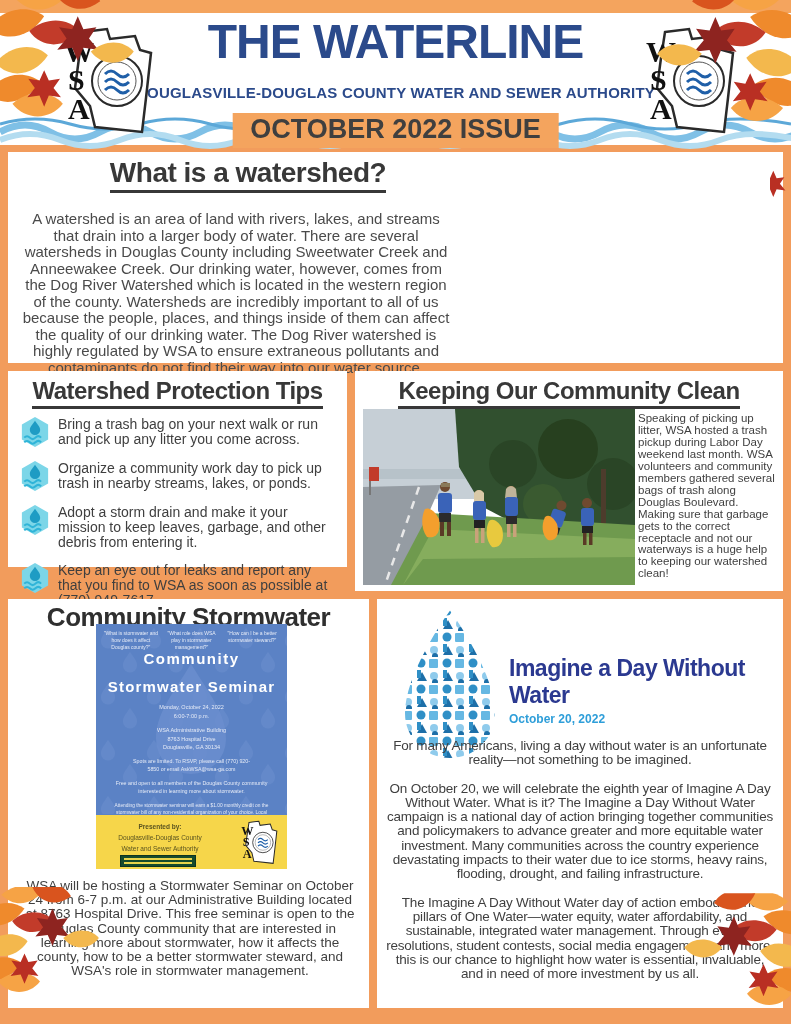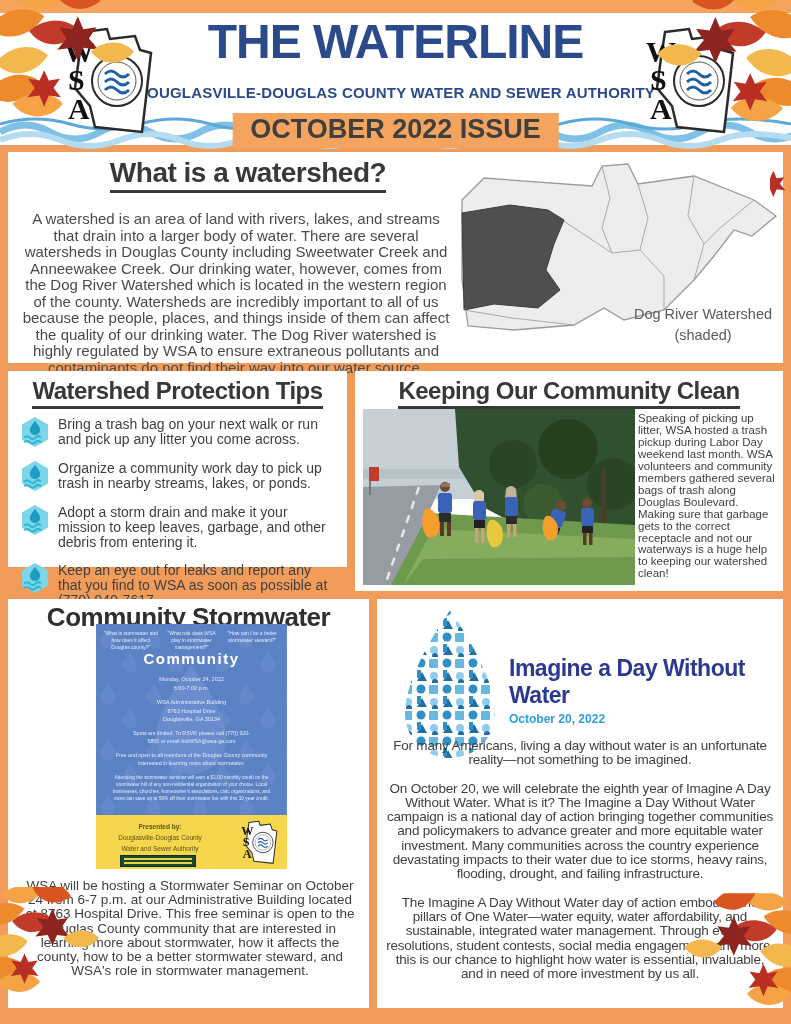--- a/index.html
+++ b/index.html
@@ -176,36 +176,20 @@
   <svg class="leaves" style="left:648px;top:886px;transform:scaleX(-1)" width="165" height="138" viewBox="0 0 200 150">
       <use href="#leaf-cluster"></use>
     </svg>
   <svg class="leaves" style="left:770px;top:150px" width="22" height="60" viewBox="90 20 40 50">
       <path d="M96,28 l6,14 14,-2 -8,12 10,12 -16,-2 -6,14 -6,-14 -16,2 10,-12 -8,-12 14,2 Z" fill="#B92F23"></path>
     </svg>
 
   <div class="box" id="boxA">
     <div class="wsd-heading"><span class="h-underline">What is a watershed?</span></div>
     <div class="wsd-body">A watershed is an area of land with rivers, lakes, and streams that drain into a larger body of water. There are several watersheds in Douglas County including Sweetwater Creek and Anneewakee Creek. Our drinking water, however, comes from the Dog River Watershed which is located in the western region of the county. Watersheds are incredibly important to all of us because the people, places, and things inside of them can affect the quality of our drinking water. The Dog River watershed is highly regulated by WSA to ensure extraneous pollutants and contaminants do not find their way into our water source.</div>
-    <div class="map-wrap">
-      <svg width="332" height="200" viewBox="0 0 332 200">
-        <path d="M10,42 L32,20 L140,28 L150,8 L176,6 L186,26 L242,18 L302,42 L324,58 L300,78 L282,72 L262,98 L242,122 L212,152 L172,162 L152,150 L122,167 L62,172 L16,168 L10,122 Z" fill="#EDEDED" stroke="#9A9A9A" stroke-width="1.3"></path>
-        <polyline points="150,8 158,40 150,70 160,95" fill="none" stroke="#ABABAB" stroke-width="1"></polyline>
-        <polyline points="186,26 196,60 188,92 212,118 212,152" fill="none" stroke="#ABABAB" stroke-width="1"></polyline>
-        <polyline points="242,18 236,58 252,86 242,122" fill="none" stroke="#ABABAB" stroke-width="1"></polyline>
-        <polyline points="302,42 268,70 252,86" fill="none" stroke="#ABABAB" stroke-width="1"></polyline>
-        <polyline points="110,62 160,95 188,92" fill="none" stroke="#ABABAB" stroke-width="1"></polyline>
-        <path d="M10,55 L58,47 L96,52 L112,62 L102,86 L94,112 L108,132 L86,150 L42,146 L12,152 Z" fill="#4F4F4F" stroke="#3d3d3d" stroke-width="1"></path>
-        <polyline points="12,152 60,160 122,167" fill="none" stroke="#ABABAB" stroke-width="1"></polyline>
-      </svg>
-      <div class="map-caption">
-        <div>Dog River Watershed</div>
-        <div>(shaded)</div>
-      </div>
-    </div>
   </div>
 
   <div class="box" id="boxB">
     <div class="tips-heading"><span class="h-underline" style="font-size:24px">Watershed Protection Tips</span></div>
     <div class="tips-list">
       <div class="tip">
         <svg width="30" height="32" viewBox="0 0 32 34">
             <use href="#tip-hex"></use>
           </svg>
         <span>Bring a trash bag on your next walk or run and pick up any litter you come across.</span>
@@ -302,20 +286,21 @@
         <rect width="191" height="245" fill="#5B82C5"></rect>
         <rect width="191" height="190" fill="url(#raindrops)" opacity="0.55"></rect>
         <path d="M95,40 C115,72 130,90 130,115 a35,35 0 0 1 -70,0 C60,90 75,72 95,40 Z" fill="#6C8FCE" opacity="0.8"></path>
       </svg>
       <div class="flyer-q">
         <span>"What is stormwater and how does it affect Douglas county?"</span>
         <span>"What role does WSA play in stormwater management?"</span>
         <span>"How can I be a better stormwater steward?"</span>
       </div>
       <div class="flyer-t1">Community</div>
+      <div class="flyer-t2">Stormwater Seminar</div>
       <div class="flyer-info">
         <div>Monday, October 24, 2022</div>
         <div>6:00-7:00 p.m.</div>
         <div class="flyer-gap"></div>
         <div>WSA Administrative Building</div>
         <div>8763 Hospital Drive</div>
         <div>Douglasville, GA 30134</div>
       </div>
       <div class="flyer-note" style="width:62%">Spots are limited. To RSVP, please call (770) 920-5850 or email AskWSA@wsa-ga.com</div>
       <div class="flyer-note">Free and open to all members of the Douglas County community interested in learning more about stormwater.</div>

